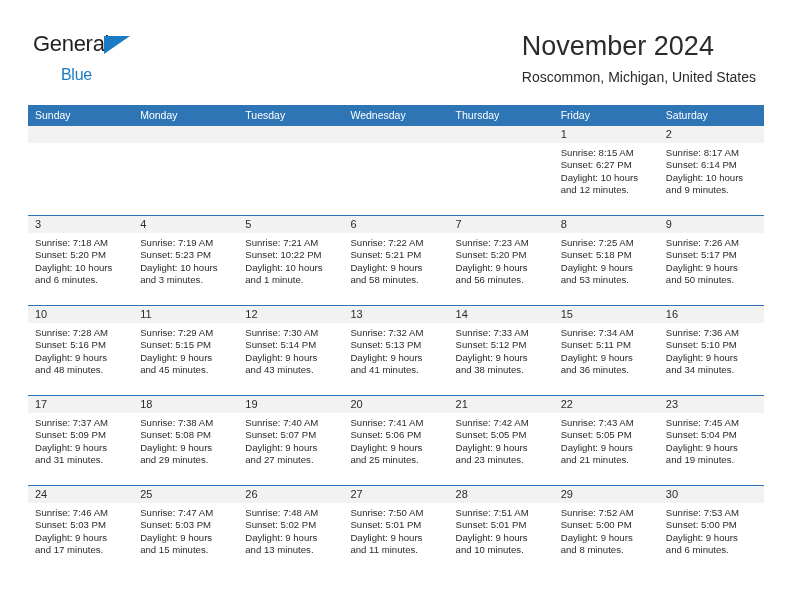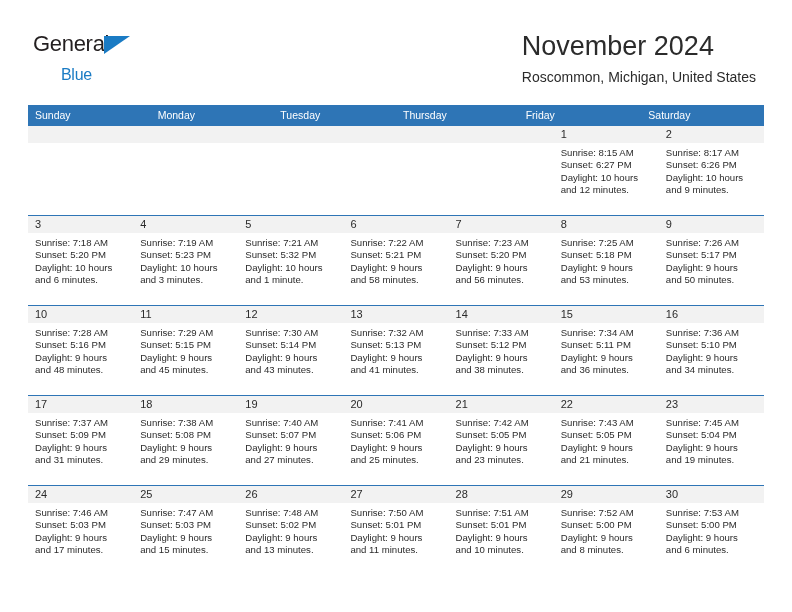--- a/index.html
+++ b/index.html
@@ -170,20 +170,21 @@
     </div>
 
   </div>
 
   <div class="calendar">
 
     <div class="dow-row">
       <div class="dow-cell">Sunday</div>
       <div class="dow-cell">Monday</div>
       <div class="dow-cell">Tuesday</div>
+      <div class="dow-cell">Wednesday</div>
       <div class="dow-cell">Thursday</div>
       <div class="dow-cell">Friday</div>
       <div class="dow-cell">Saturday</div>
     </div>
 
     <div class="week">
       <div class="week-nums">
         <div class="num-cell"></div>
         <div class="num-cell"></div>
         <div class="num-cell"></div>
@@ -199,21 +200,21 @@
         <div class="body-cell empty-cell"></div>
         <div class="body-cell empty-cell"></div>
         <div class="body-cell">
           <div class="ln">Sunrise: 8:15 AM</div>
           <div class="ln">Sunset: 6:27 PM</div>
           <div class="ln">Daylight: 10 hours</div>
           <div class="ln">and 12 minutes.</div>
         </div>
         <div class="body-cell">
           <div class="ln">Sunrise: 8:17 AM</div>
-          <div class="ln">Sunset: 6:26 PM</div>
+          <div class="ln">Sunset: 6:14 PM</div>
           <div class="ln">Daylight: 10 hours</div>
           <div class="ln">and 9 minutes.</div>
         </div>
       </div>
     </div>
 
     <div class="week">
       <div class="week-nums">
         <div class="num-cell">3</div>
         <div class="num-cell">4</div>
@@ -231,21 +232,21 @@
           <div class="ln">and 6 minutes.</div>
         </div>
         <div class="body-cell">
           <div class="ln">Sunrise: 7:19 AM</div>
           <div class="ln">Sunset: 5:23 PM</div>
           <div class="ln">Daylight: 10 hours</div>
           <div class="ln">and 3 minutes.</div>
         </div>
         <div class="body-cell">
           <div class="ln">Sunrise: 7:21 AM</div>
-          <div class="ln">Sunset: 5:32 PM</div>
+          <div class="ln">Sunset: 10:22 PM</div>
           <div class="ln">Daylight: 10 hours</div>
           <div class="ln">and 1 minute.</div>
         </div>
         <div class="body-cell">
           <div class="ln">Sunrise: 7:22 AM</div>
           <div class="ln">Sunset: 5:21 PM</div>
           <div class="ln">Daylight: 9 hours</div>
           <div class="ln">and 58 minutes.</div>
         </div>
         <div class="body-cell">

